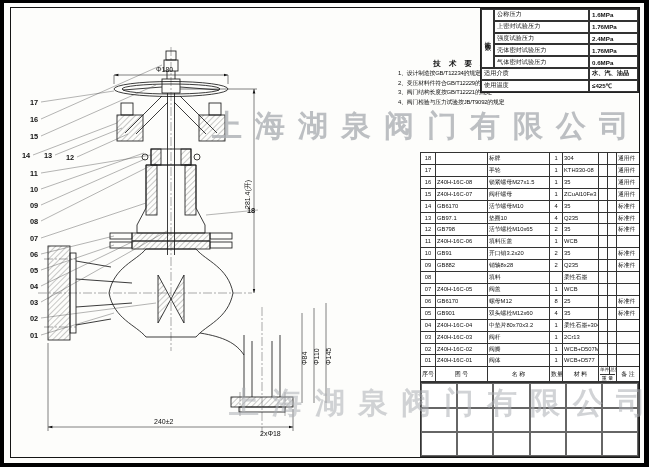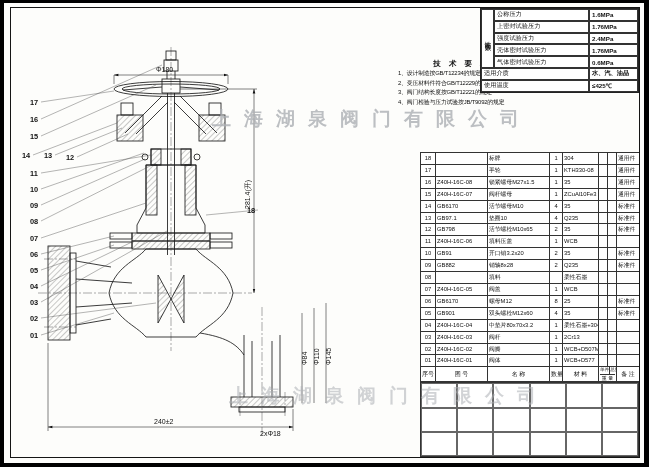--- a/index.html
+++ b/index.html
@@ -6,21 +6,21 @@
             font-family:"Liberation Sans", sans-serif;}
   .page{position:absolute;left:0;top:0;width:649px;height:467px;background:#000;}
   .sheet{position:absolute;left:4px;top:3px;right:5px;bottom:4px;background:#fdfdfb;}
   .frame{position:absolute;left:6px;top:4px;right:4px;bottom:5px;border:1.4px solid #151515;
          z-index:4;pointer-events:none;}
   svg.draw{position:absolute;left:0;top:0;z-index:1;}
   svg text{font-family:"Liberation Sans", sans-serif;}
 
   
   .watermark{position:absolute;z-index:5;pointer-events:none;color:#adb0b5;
-             font-size:19px;letter-spacing:13px;white-space:nowrap;font-weight:bold;}
+             font-size:30px;letter-spacing:13px;white-space:nowrap;font-weight:bold;}
   .wm1{left:208px;top:103px;opacity:.8;}
   .wm2{left:225px;top:380px;opacity:.55;}
 
   
   .perf{position:absolute;right:5px;top:5px;z-index:3;background:#fff;
         display:grid;grid-template-columns:13px 95px 49px;grid-auto-rows:11.8px;
         border:1px solid #222;font-size:6.2px;color:#111;}
   .perf .pcell{border:0.5px solid #333;display:flex;align-items:center;padding:0 2px;
                overflow:hidden;white-space:nowrap;}
   .perf .strip{grid-row:1/6;grid-column:1;writing-mode:vertical-lr;text-orientation:upright;

